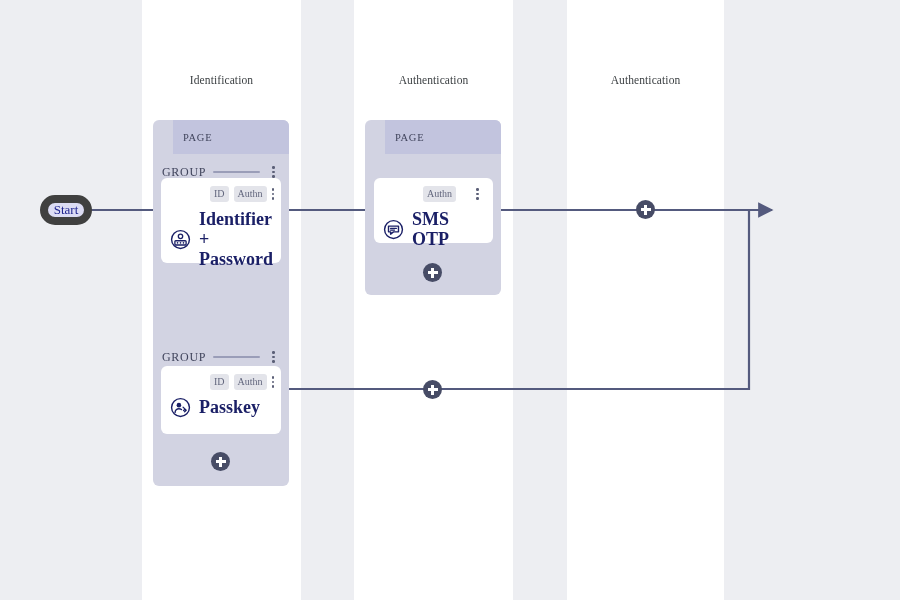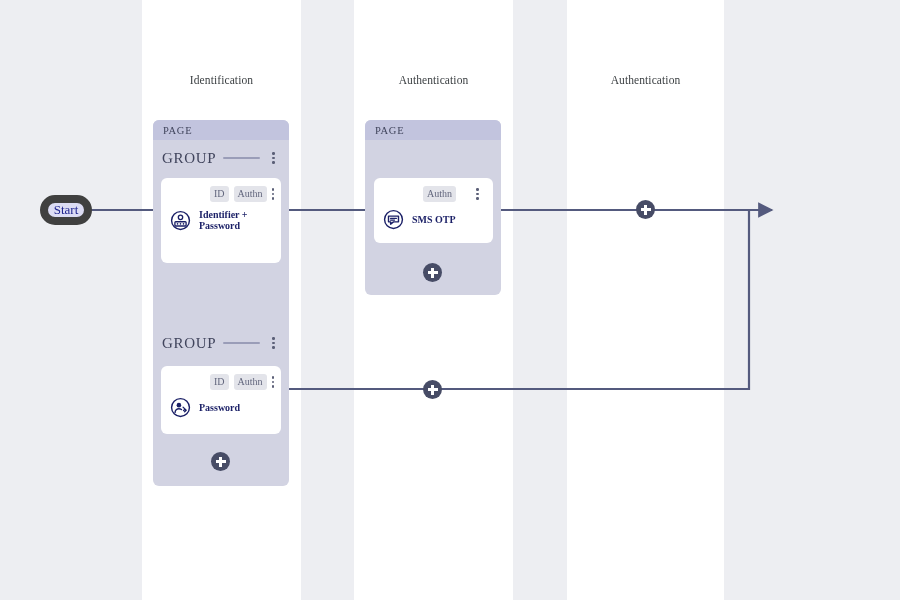--- a/index.html
+++ b/index.html
@@ -66,41 +66,42 @@
   }
 
   
   .page {
     position: absolute;
     border-radius: 6px;
     background: #d2d3e2;
     overflow: hidden;
   }
   .page-header {
-    height: 20px;
+    height: 34px;
     background: #c2c4de;
     display: flex;
     align-items: center;
     padding-left: 10px;
     font-size: 10.5px;
     letter-spacing: .7px;
     color: #40445c;
+    margin-left: 20px;
   }
   .page-body { padding: 0 9px; }
 
   
   .group-row {
     display: flex;
     align-items: center;
     height: 22px;
     margin-top: 7px;
     gap: 7px;
   }
   .group-label {
-    font-size: 15px;
+    font-size: 12px;
     letter-spacing: .7px;
     color: #40445c;
     white-space: nowrap;
   }
   .group-rule {
     flex: 1;
     height: 1.5px;
     background: #9a9db8;
     border-radius: 1px;
   }
@@ -146,21 +147,21 @@
     border-radius: 3px;
     white-space: nowrap;
   }
   .card-main {
     display: flex;
     align-items: center;
     gap: 8px;
     margin-top: 7px;
   }
   .card-title {
-    font-size: 10px;
+    font-size: 18px;
     font-weight: bold;
     color: #1a1f66;
     line-height: 1.12;
   }
   .node-icon { flex: none; display: block; }
 
   
   .plus-btn {
     position: absolute;
     width: 19px; height: 19px;
@@ -281,21 +282,21 @@
           <i></i>
         </span>
     </div>
     <div class="card-main">
       <svg class="node-icon" width="21" height="21" viewBox="0 0 24 24">
         <circle cx="12" cy="12" r="10.2" fill="none" stroke="#1a1f66" stroke-width="1.6"></circle>
         <circle cx="10.2" cy="9.3" r="2.6" fill="#1a1f66"></circle>
         <path d="M5.8 17.6c0-2.6 2-4.2 4.4-4.2 1.1 0 2.1.3 2.9.9" fill="none" stroke="#1a1f66" stroke-width="1.6" stroke-linecap="round"></path>
         <path d="M14.9 11.6l3.6 3.6M16.7 16.9l1.2-1.2M15.4 15.6l1.1-1.1" stroke="#1a1f66" stroke-width="1.5" stroke-linecap="round" fill="none"></path>
       </svg>
-      <span class="card-title">Password</span>
+      <span class="card-title">Passkey</span>
     </div>
   </div>
 
   <div class="page" style="left:365px; top:120px; width:136px; height:175px;">
     <div class="page-header">
       <span>PAGE</span>
     </div>
 
     <div class="plus-btn" style="left:58px; top:143px;"></div>
   </div>

